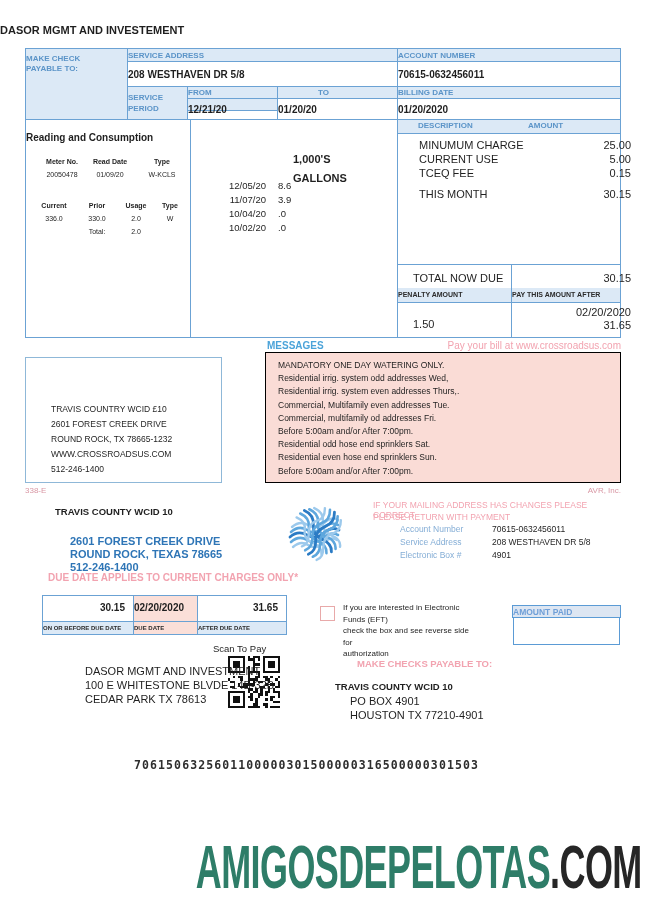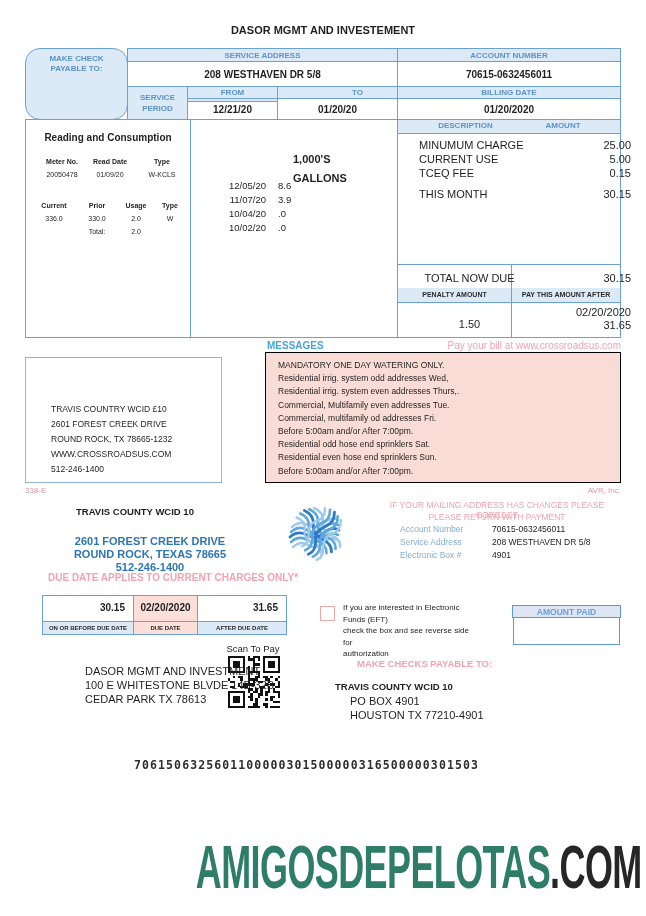--- a/index.html
+++ b/index.html
@@ -2,21 +2,21 @@
 <html><head>
 <meta charset="utf-8">
 <style>
   html,body{margin:0;padding:0;background:#fff;}
   .page{
     position:relative;width:646px;height:916px;background:#ffffff;
     font-family:"Liberation Sans","DejaVu Sans",sans-serif;color:#1f1f1f;overflow:hidden;
   }
   .abs{position:absolute;}
   .b{font-weight:700;}
-  .ctr{text-align:center;}
+  .ctr{text-align:left;}
   .rt{text-align:right;}
   .blue-bright{color:#4ba3d9;}
   .blue-bold{color:#2e75b6;font-weight:700;}
   .label-blue{color:#85aed6;}
   .pink-t{color:#f2a3b0;}
   .pink-muted{color:#d998a5;}
 
   .cell{position:absolute;border:1px solid #6ba2d4;box-sizing:border-box;}
   .hdr{background:#dce9f6;color:#5b94c8;font-weight:700;}
   .dkhdr{background:#dce9f6;color:#2b2b2b;font-weight:700;}
@@ -36,40 +36,40 @@
     transform:scaleX(0.58);transform-origin:100% 50%;white-space:nowrap;
   }
 </style>
 </head>
 <body>
 
 <div class="page">
 
   <div class="abs b ctr fs11" style="left:0;top:24;width:646px;top:24px;">DASOR MGMT AND INVESTEMENT</div>
 
-  <div class="cell hdr" style="left:25px;top:48px;width:103px;height:72px;border-radius:15px;">
+  <div class="cell hdr" style="left:25px;top:48px;width:103px;height:72px;">
     <div class="ctr fs8" style="padding-top:5px;line-height:10px;">
       <div>MAKE CHECK</div>
       <div>PAYABLE TO:</div>
     </div>
   </div>
 
   <div class="cell hdr ctr fs8" style="left:127px;top:48px;width:271px;height:14px;line-height:13px;">SERVICE ADDRESS</div>
   <div class="cell hdr ctr fs8" style="left:397px;top:48px;width:224px;height:14px;line-height:13px;">ACCOUNT NUMBER</div>
 
   <div class="cell b ctr fs10" style="left:127px;top:61px;width:271px;height:26px;line-height:25px;">208 WESTHAVEN DR 5/8</div>
   <div class="cell b ctr fs10" style="left:397px;top:61px;width:224px;height:26px;line-height:25px;">70615-0632456011</div>
 
   <div class="cell hdr" style="left:127px;top:86px;width:61px;height:34px;">
     <div class="ctr fs8" style="padding-top:5px;line-height:11px;">
       <div>SERVICE</div>
       <div>PERIOD</div>
     </div>
   </div>
-  <div class="cell hdr ctr fs8" style="left:187px;top:86px;width:91px;height:16px;line-height:12px;">FROM</div>
+  <div class="cell hdr ctr fs8" style="left:187px;top:86px;width:91px;height:25px;line-height:12px;">FROM</div>
   <div class="cell hdr ctr fs8" style="left:277px;top:86px;width:121px;height:13px;line-height:12px;padding-left:40px;">TO</div>
   <div class="cell hdr ctr fs8" style="left:397px;top:86px;width:224px;height:13px;line-height:12px;">BILLING DATE</div>
 
   <div class="cell b ctr fs10" style="left:187px;top:98px;width:91px;height:22px;line-height:21px;">12/21/20</div>
   <div class="cell b ctr fs10" style="left:277px;top:98px;width:121px;height:22px;line-height:21px;">01/20/20</div>
   <div class="cell b ctr fs10" style="left:397px;top:98px;width:224px;height:22px;line-height:21px;">01/20/2020</div>
 
   <div class="cell" style="left:25px;top:119px;width:166px;height:219px;">
     <div class="b ctr fs10" style="margin-top:12px;">Reading and Consumption</div>
 

